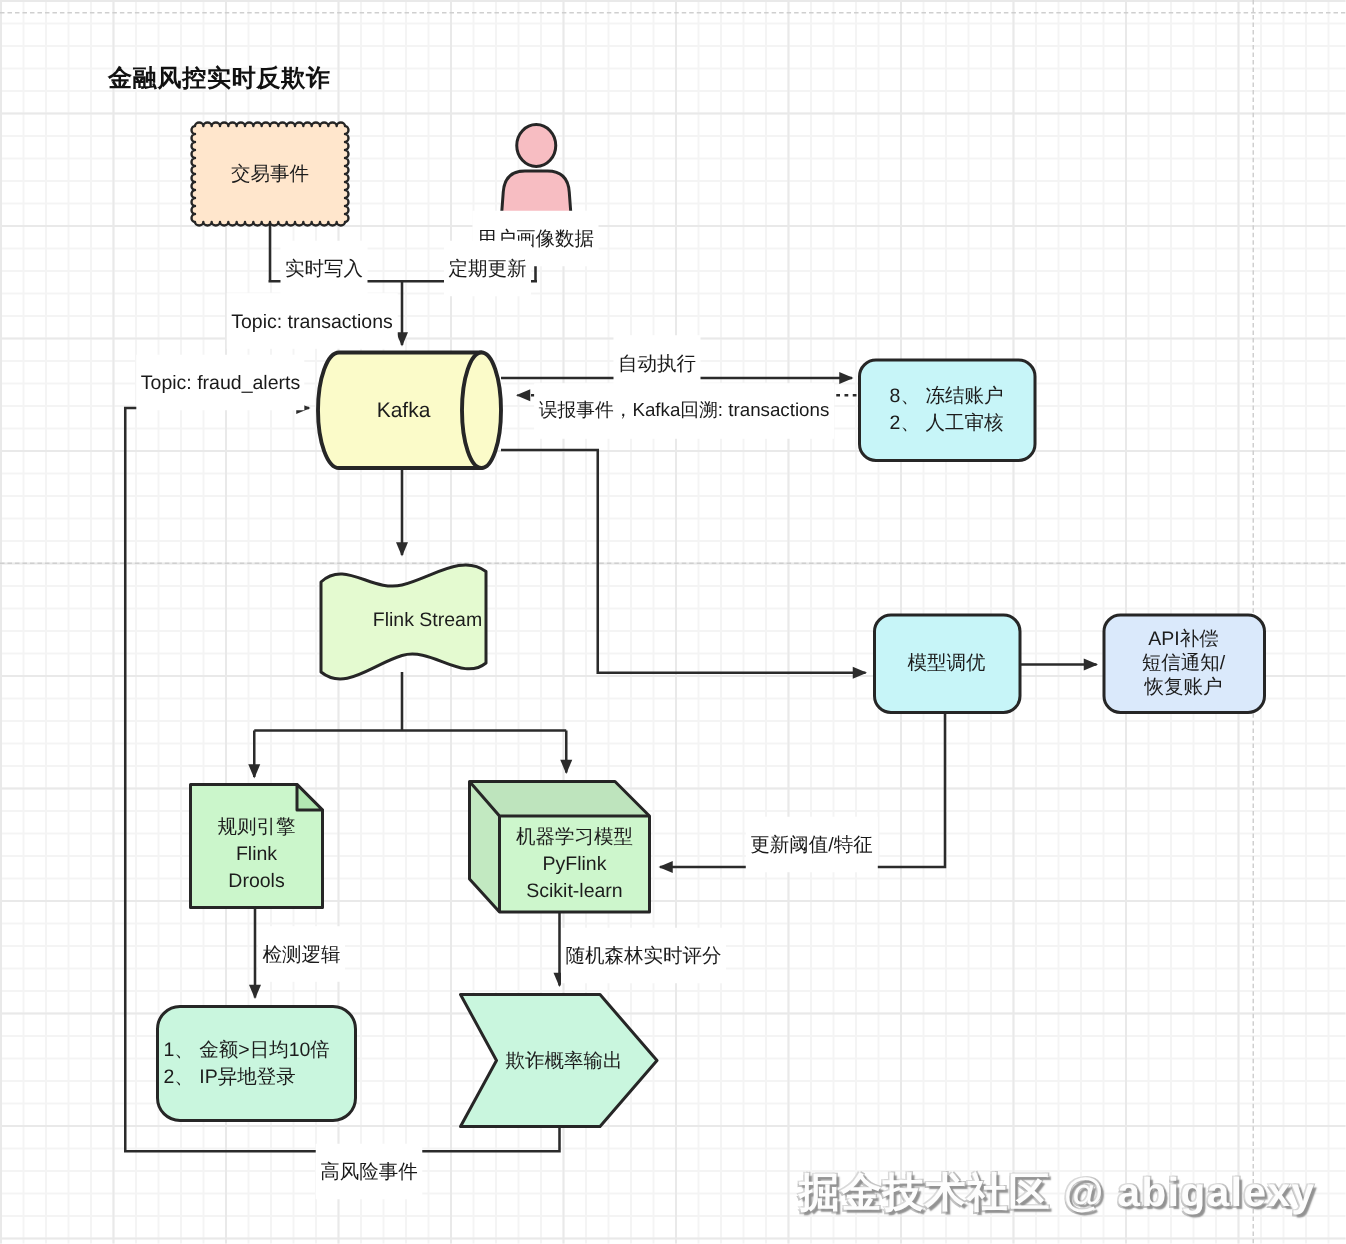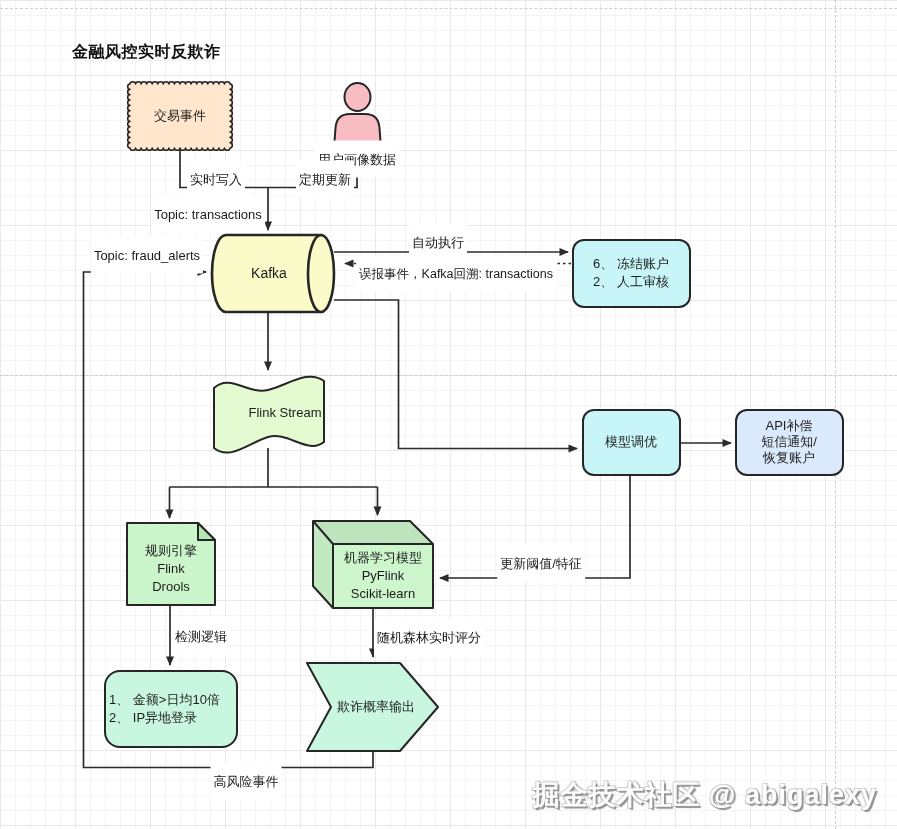--- a/index.html
+++ b/index.html
@@ -123,21 +123,21 @@
   <div class="lbl" style="left:325px;top:179px">定期更新</div>
   <div class="lbl" style="left:208px;top:214px">Topic: transactions</div>
   <div class="lbl" style="left:147px;top:255px">Topic: fraud_alerts</div>
 
   <div class="nlbl kafka" style="left:269px;top:273px">Kafka</div>
 
   <div class="lbl" style="left:438px;top:242px">自动执行</div>
   <div class="lbl small" style="left:456px;top:274px">误报事件，Kafka回溯: transactions</div>
 
   <div class="nlbl" style="left:631px;top:273px">
-    <span style="display:block">6、 冻结账户</span>
+    <span style="display:block">8、 冻结账户</span>
     <span style="display:block">2、 人工审核</span>
   </div>
 
   <div class="nlbl" style="left:285px;top:413px">Flink Stream</div>
 
   <div class="nlbl" style="left:631px;top:442px">模型调优</div>
 
   <div class="nlbl api" style="left:789px;top:442px">
     <span style="display:block">API补偿</span>
     <span style="display:block">短信通知/</span>

